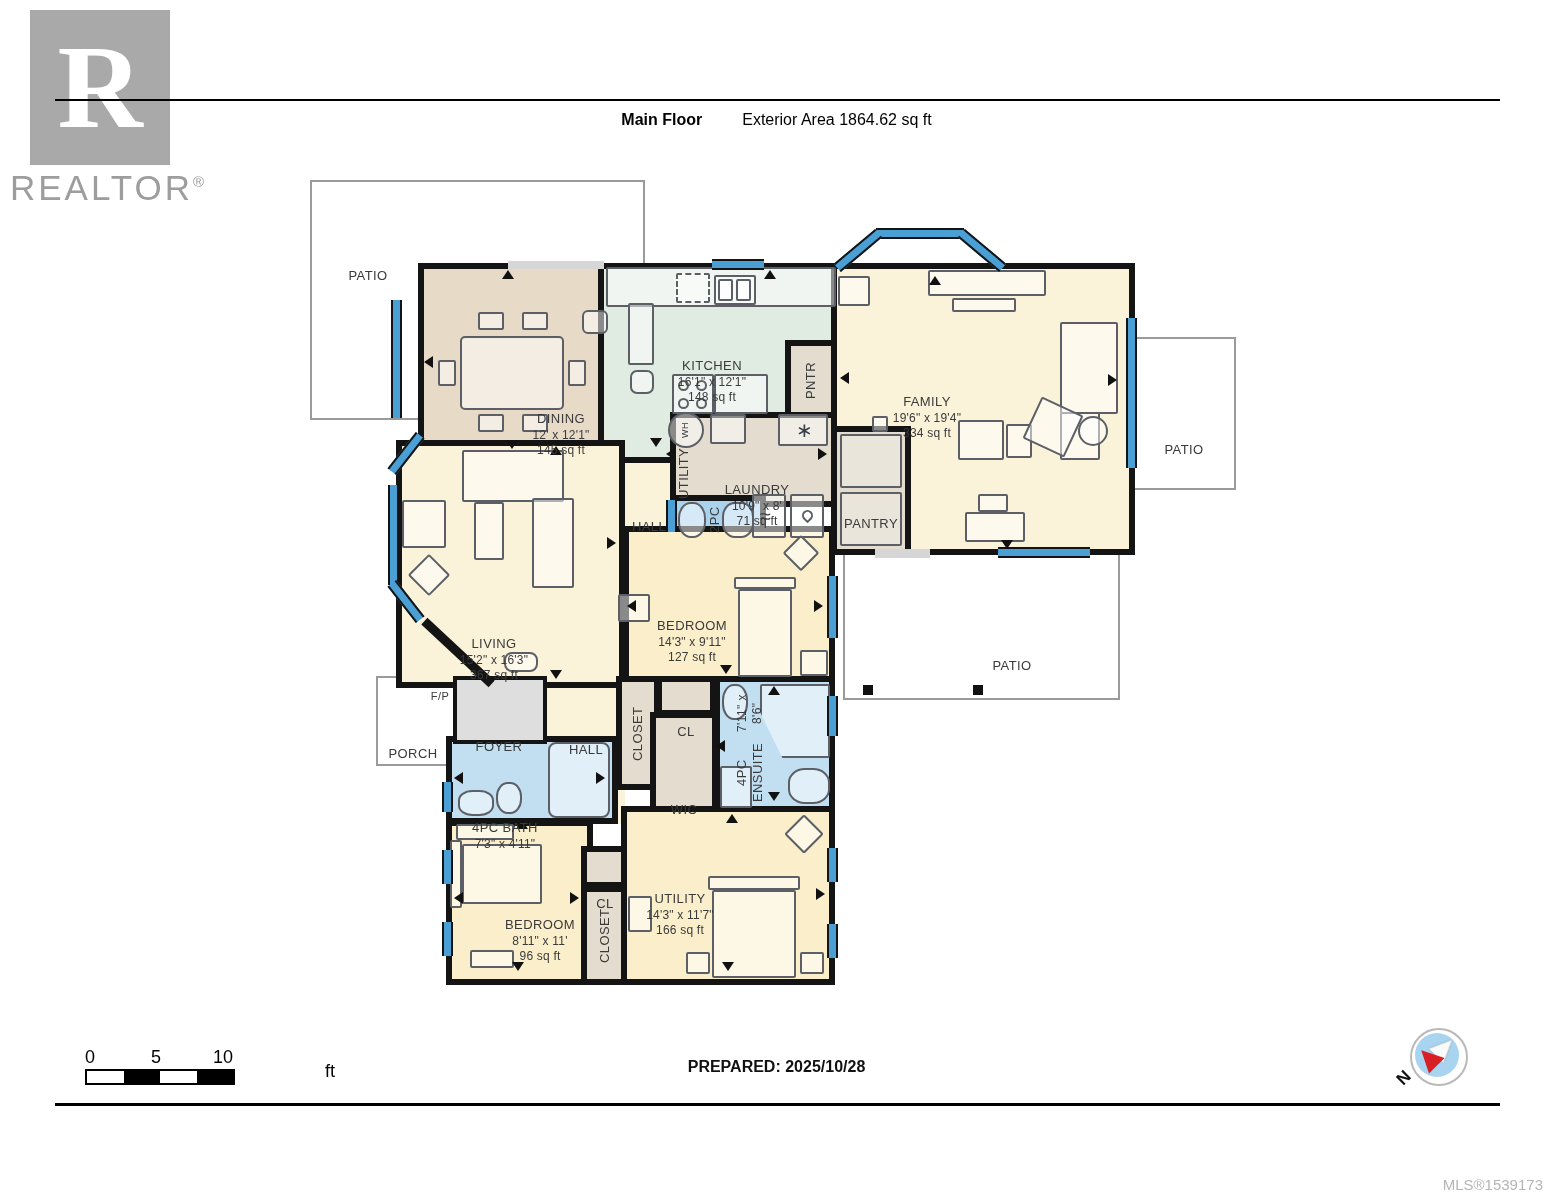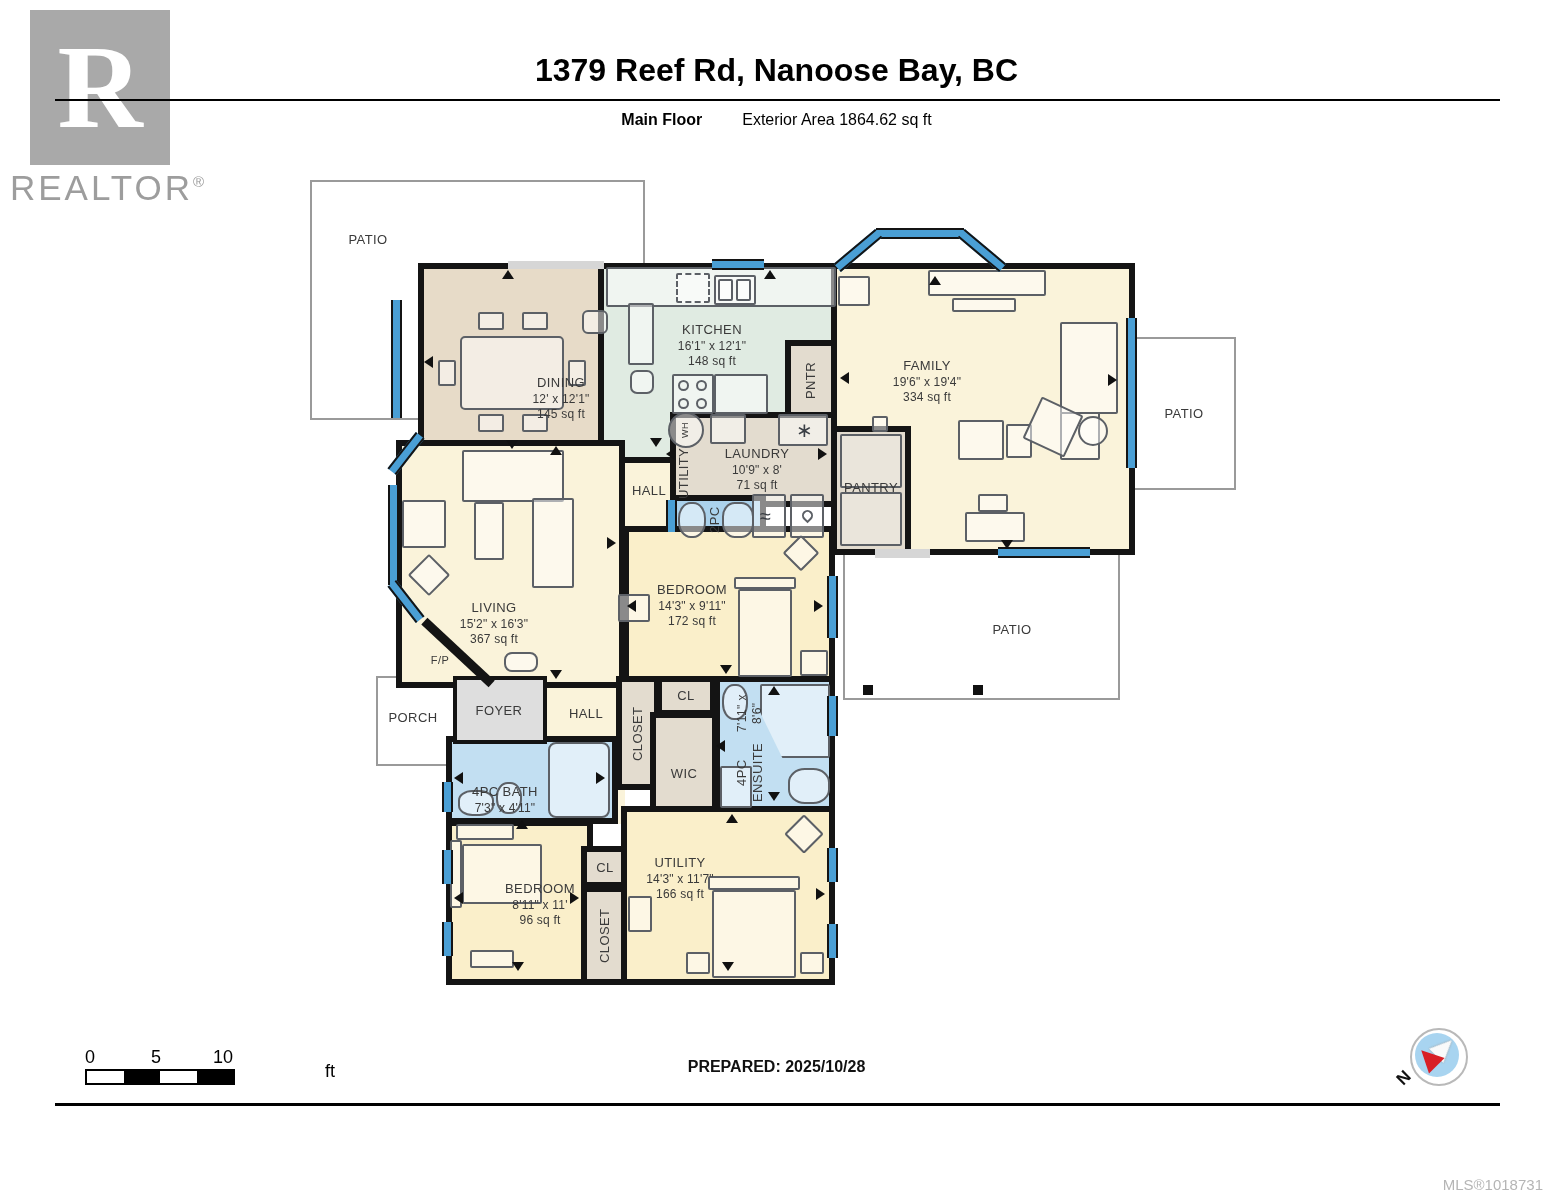--- a/index.html
+++ b/index.html
@@ -17,21 +17,21 @@
   .patio{position:absolute;background:#fff;border:2px solid #9a9a9a;z-index:5;box-sizing:border-box;}
   .post{position:absolute;width:10px;height:10px;background:#111;z-index:6;}
   .fillr{position:absolute;box-sizing:border-box;z-index:10;}
   .room{position:absolute;box-sizing:border-box;border:6px solid #141414;z-index:15;}
   .furn{position:absolute;border:2px solid #5c6066;background:rgba(255,255,255,.5);box-sizing:border-box;z-index:20;border-radius:2px;}
   .rnd{border-radius:50%;}
   .winh{position:absolute;background:#4a9fd5;height:11px;border-top:2px solid #141414;border-bottom:2px solid #141414;box-sizing:border-box;z-index:30;}
   .winv{position:absolute;background:#4a9fd5;width:11px;border-left:2px solid #141414;border-right:2px solid #141414;box-sizing:border-box;z-index:30;}
   .doorh{position:absolute;background:#d6d6d6;z-index:29;}
   .diagwall{position:absolute;background:#141414;z-index:16;}
-  .lbl{position:absolute;text-align:center;color:#3a3a3a;font-size:13px;line-height:1.3;letter-spacing:.4px;z-index:40;}
+  .lbl{position:absolute;text-align:center;color:#3a3a3a;font-size:13px;line-height:1.3;letter-spacing:.4px;z-index:40;margin-top:36px;}
   .lbl .dims{font-size:12px;letter-spacing:.2px;}
   .vlbl{position:absolute;writing-mode:vertical-rl;transform:rotate(180deg);color:#3a3a3a;font-size:13px;letter-spacing:.4px;z-index:40;display:flex;align-items:center;justify-content:center;text-align:center;line-height:1.25;}
   .vlbl .dims{font-size:12px;}
   .arr{position:absolute;width:0;height:0;z-index:35;}
   .arr.up{border-left:6px solid transparent;border-right:6px solid transparent;border-bottom:9px solid #111;}
   .arr.down{border-left:6px solid transparent;border-right:6px solid transparent;border-top:9px solid #111;}
   .arr.left{border-top:6px solid transparent;border-bottom:6px solid transparent;border-right:9px solid #111;}
   .arr.right{border-top:6px solid transparent;border-bottom:6px solid transparent;border-left:9px solid #111;}
   .glyph{position:absolute;z-index:21;color:#3a3f45;font-size:20px;line-height:1;}
   .drop{position:absolute;width:11px;height:11px;border:2px solid #5c6066;border-radius:50% 50% 50% 0;transform:rotate(-45deg);z-index:21;box-sizing:border-box;}
@@ -57,21 +57,20 @@
 </style>
 </head>
 <body>
 
 <div class="page">
 
   <div class="logo">
     <span class="logo-r">R</span>
   </div>
   <div class="brandline"><span>REALTOR</span><sup>®</sup></div>
-  <div class="title">1379 Reef Rd, Nanoose Bay, BC</div>
   <div class="hline1"></div>
   <div class="subhead">
     <span class="fl">Main Floor</span><span>Exterior Area 1864.62 sq ft</span>
   </div>
 
   <div class="patio" style="left:310px;top:180px;width:335px;height:240px;"></div>
   <div class="patio" style="left:1130px;top:337px;width:106px;height:153px;"></div>
   <div class="patio" style="left:843px;top:553px;width:277px;height:147px;"></div>
   <div class="post" style="left:863px;top:685px;"></div>
   <div class="post" style="left:973px;top:685px;"></div>
@@ -238,21 +237,21 @@
     <div>LIVING</div>
     <div class="dims">15'2" x 16'3"</div>
     <div class="dims">367 sq ft</div>
   </div>
   <div class="lbl" style="left:418px;top:653px;width:44px;font-size:11px;">F/P</div>
   <div class="lbl" style="left:619px;top:483px;width:60px;">HALL</div>
   <div class="lbl" style="left:551px;top:706px;width:70px;">HALL</div>
   <div class="lbl" style="left:622px;top:582px;width:140px;">
     <div>BEDROOM</div>
     <div class="dims">14'3" x 9'11"</div>
-    <div class="dims">172 sq ft</div>
+    <div class="dims">127 sq ft</div>
   </div>
   <div class="lbl" style="left:666px;top:688px;width:40px;">CL</div>
   <div class="vlbl" style="left:622px;top:684px;width:32px;height:100px;">CLOSET</div>
   <div class="lbl" style="left:654px;top:766px;width:60px;">WIC</div>
   <div class="vlbl" style="left:732px;top:688px;width:36px;height:120px;">
     <div>4PC ENSUITE</div>
     <div class="dims">7'11" x 8'6"</div>
   </div>
   <div class="lbl" style="left:445px;top:784px;width:120px;">
     <div>4PC BATH</div>
@@ -319,15 +318,15 @@
   </div>
   <div class="prepared">PREPARED: 2025/10/28</div>
   <div class="compass">
     <div class="comp-outer"></div>
     <div class="comp-inner"></div>
     <div class="needle-white"></div>
     <div class="needle-red"></div>
     <span class="comp-n">N</span>
   </div>
   <div class="hline2"></div>
-  <div class="mls">MLS®1018731</div>
+  <div class="mls">MLS®1539173</div>
 
 </div>
 
 </body></html>

